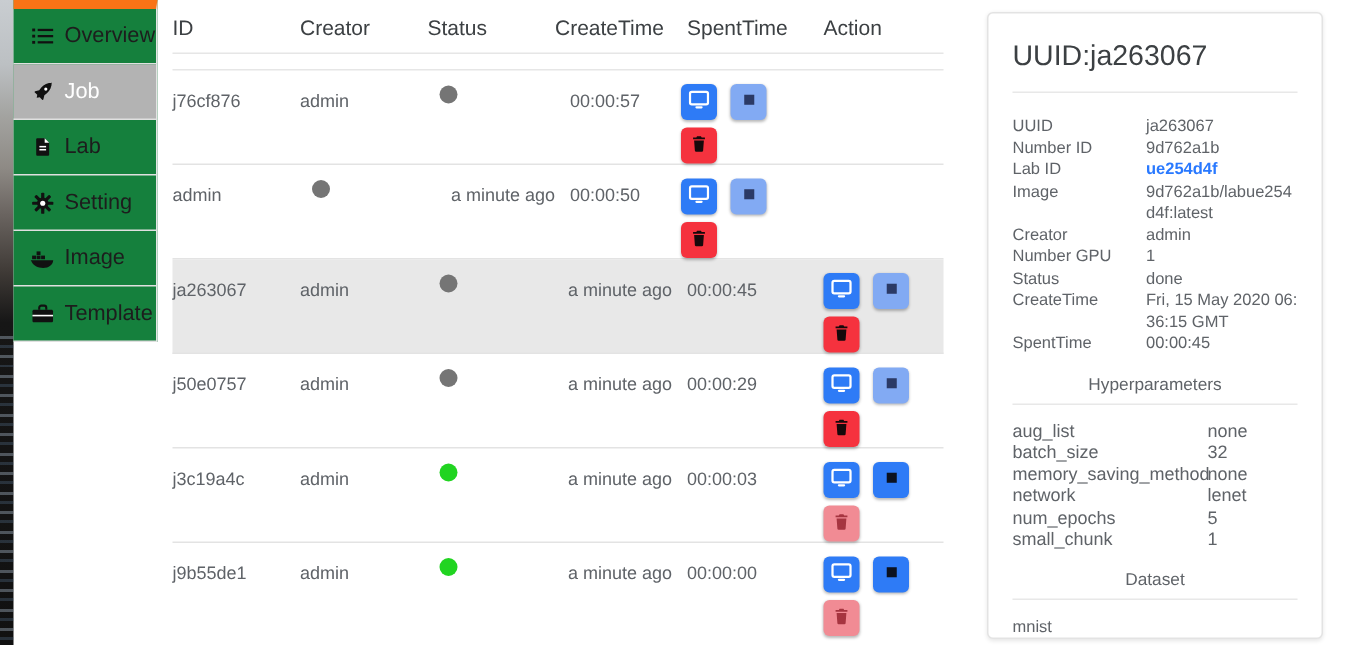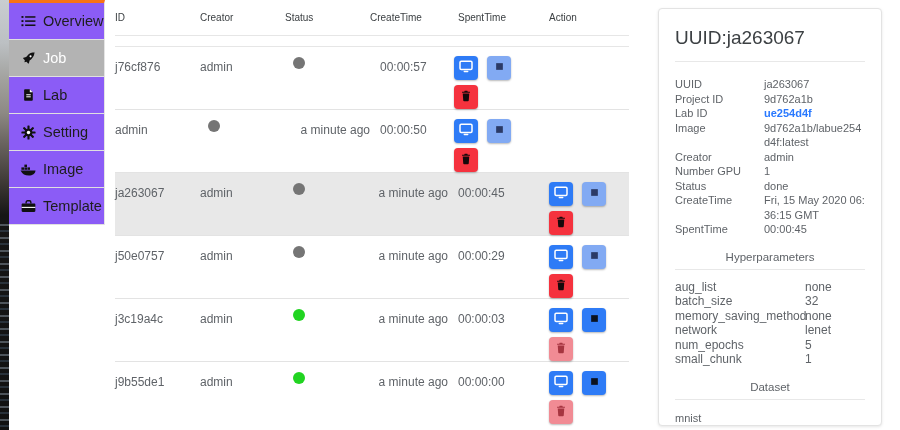--- a/index.html
+++ b/index.html
@@ -6,30 +6,30 @@
   html,body { width:900px; height:430px; background:#fff; font-family:"Liberation Sans","DejaVu Sans",sans-serif; }
   .stage { position:relative; width:900px; height:430px; overflow:hidden; background:#fff; }
 
   
   .bg-strip { position:absolute; left:0; top:0; width:9px; height:430px;
     background:linear-gradient(180deg,#c9cdd1 0,#bcc0c3 10%,#a3a3a0 18%,#8e8a85 26%,#6b6561 33%,#403b37 42%,#161616 50%,#111 100%); }
   .bg-strip .noise { position:absolute; left:0; bottom:0; width:100%; height:48%;
     background:repeating-linear-gradient(180deg, rgba(150,165,180,.45) 0 2px, rgba(0,0,0,0) 2px 6px, rgba(90,120,150,.3) 6px 8px, rgba(0,0,0,0) 8px 13px); }
 
   
-  .sidebar { position:absolute; left:9px; top:0; width:96px; border-top:3px solid #f97316; border-right:1px solid #e4e4e4; background:#8b5cf6; }
+  .sidebar { position:absolute; left:9px; top:0; width:96px; border-top:6px solid #f97316; border-right:1px solid #e4e4e4; background:#15803d; }
   .side-item { display:flex; align-items:center; gap:7px; height:37px; padding-left:11px; border-bottom:1px solid #e0e0e0; font-size:14.5px; color:#1d1d1d; cursor:pointer; }
   .side-item.selected { background:var(--selected_item_gray,#b3b3b3); color:#fff; }
   .side-icon { display:inline-flex; width:16px; justify-content:center; }
 
   
   .table-area { position:absolute; left:115px; top:0; width:514px; }
   .thead, .tr { display:grid; grid-template-columns:85px 85px 85px 78px 95px 86px; }
   .thead { height:36px; border-bottom:1px solid #e6e6e6; align-items:center; }
-  .th { font-size:10px; color:#3c4043; }
+  .th { font-size:14px; color:#3c4043; }
   .th:nth-child(5){ padding-left:10px; } .th:nth-child(6){ padding-left:6px; }
   .thead-gap { height:11px; border-bottom:1px solid #e6e6e6; }
   .tr { min-height:60px; border-bottom:1px solid #e3e3e3; }
   .tr:last-child { border-bottom:none; }
   .tr.selected { background:var(--row_highlight,#e8e8e8); }
   .td { font-size:12px; color:#5f6368; padding-top:13px; }
   .td-ctime { text-align:right; }
   .td-stime { padding-left:10px; }
   .td-status { padding-top:10px; }
   .dot { display:inline-block; width:12px; height:12px; border-radius:50%; background:var(--status_done_gray,#757575); margin-left:8px; }
@@ -359,21 +359,21 @@
 
   <aside class="detail-card">
     <h1>UUID:ja263067</h1>
     <hr>
     <div class="info-list">
         <div class="info-row">
     <span class="info-label">UUID</span>
     <span class="info-value">ja263067</span>
   </div>
         <div class="info-row">
-    <span class="info-label">Project ID</span>
+    <span class="info-label">Number ID</span>
     <span class="info-value">9d762a1b</span>
   </div>
         <div class="info-row">
     <span class="info-label">Lab ID</span>
     <span class="info-value link">ue254d4f</span>
   </div>
         <div class="info-row">
     <span class="info-label">Image</span>
     <span class="info-value">9d762a1b/labue254d4f:latest</span>
   </div>

